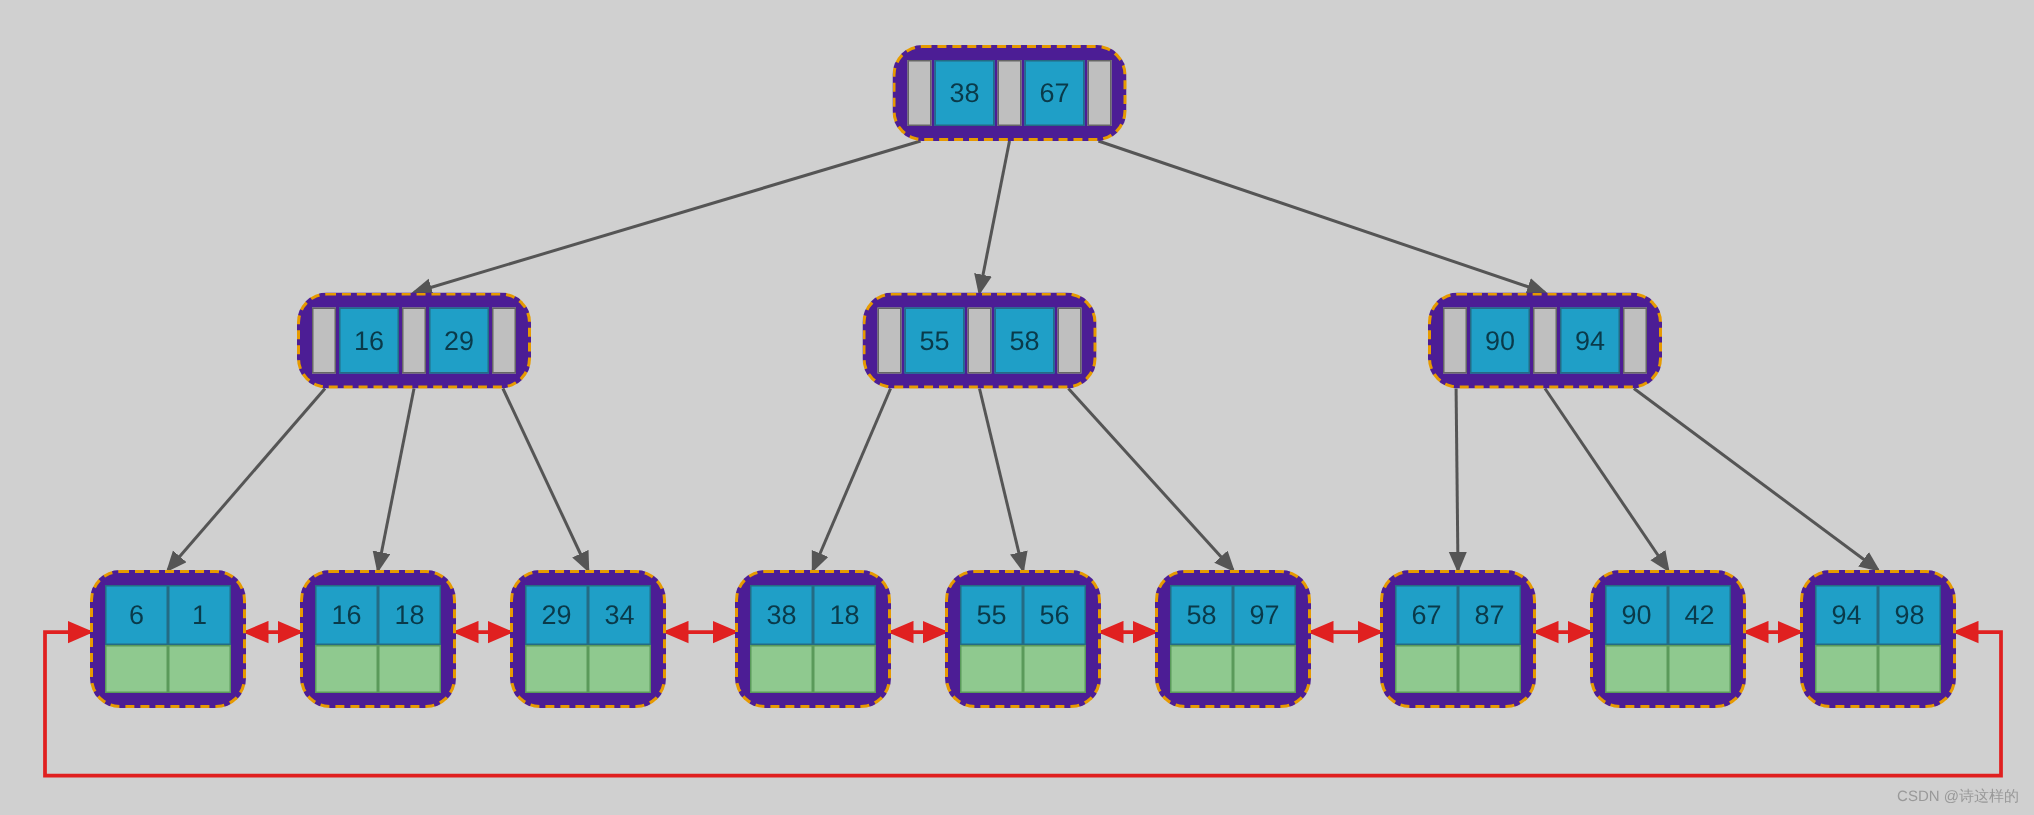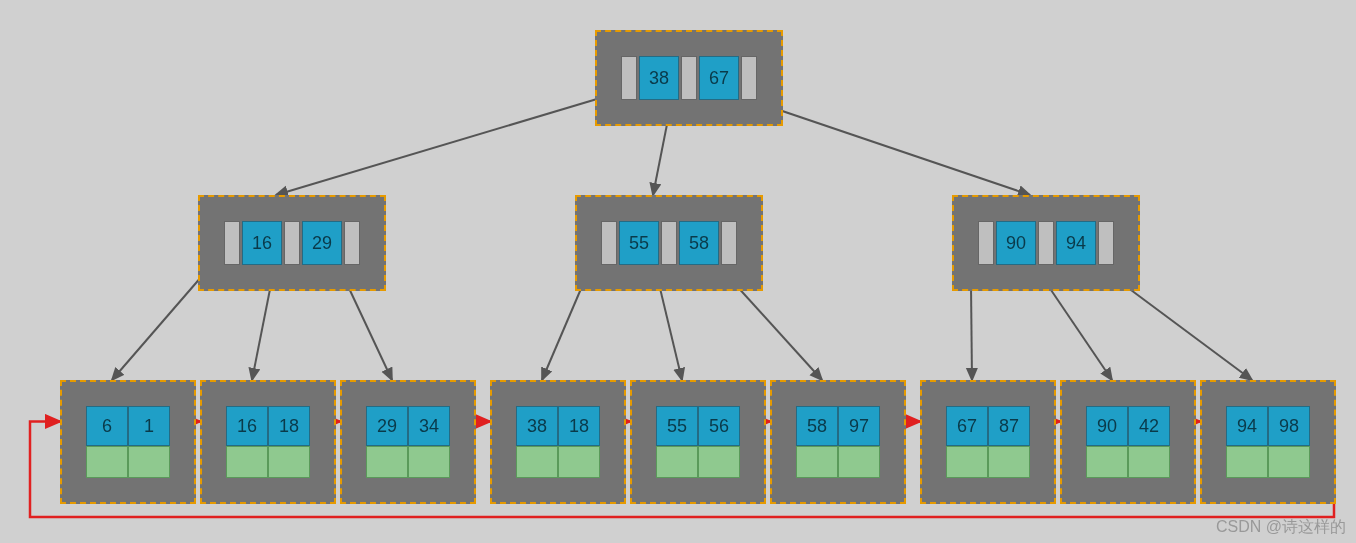--- a/index.html
+++ b/index.html
@@ -7,24 +7,24 @@
     padding: 0;
     background: #d0d0d0;
     font-family: Arial, sans-serif;
     width: 1356px;
     height: 543px;
     position: relative;
     overflow: hidden;
   }
   .node {
     position: absolute;
-    background: #737373;
+    background: #4c1d95;
     border: 2px dashed #e69a00;
-    border-radius: 0;
-    padding: 24px;
+    border-radius: 20px;
+    padding: 8px;
     box-sizing: border-box;
   }
   .internal {
     display: flex;
     align-items: center;
     gap: 2px;
   }
   .ptr {
     width: 14px;
     height: 42px;
@@ -74,21 +74,21 @@
     position: absolute;
     left: 0; top: 0;
     width: 1356px; height: 543px;
     pointer-events: none;
   }
   .watermark {
     position: absolute;
     right: 10px;
     bottom: 5px;
     color: #999;
-    font-size: 16px;
+    font-size: 10px;
     margin-top: 36px;
   }
 </style>
 </head>
 <body>
 
 <svg class="edges">
   <defs>
     <marker id="arrow" markerWidth="8" markerHeight="8" refX="6" refY="3" orient="auto">
       <path d="M0,0 L7,3 L0,6 Z" fill="#555"></path>

